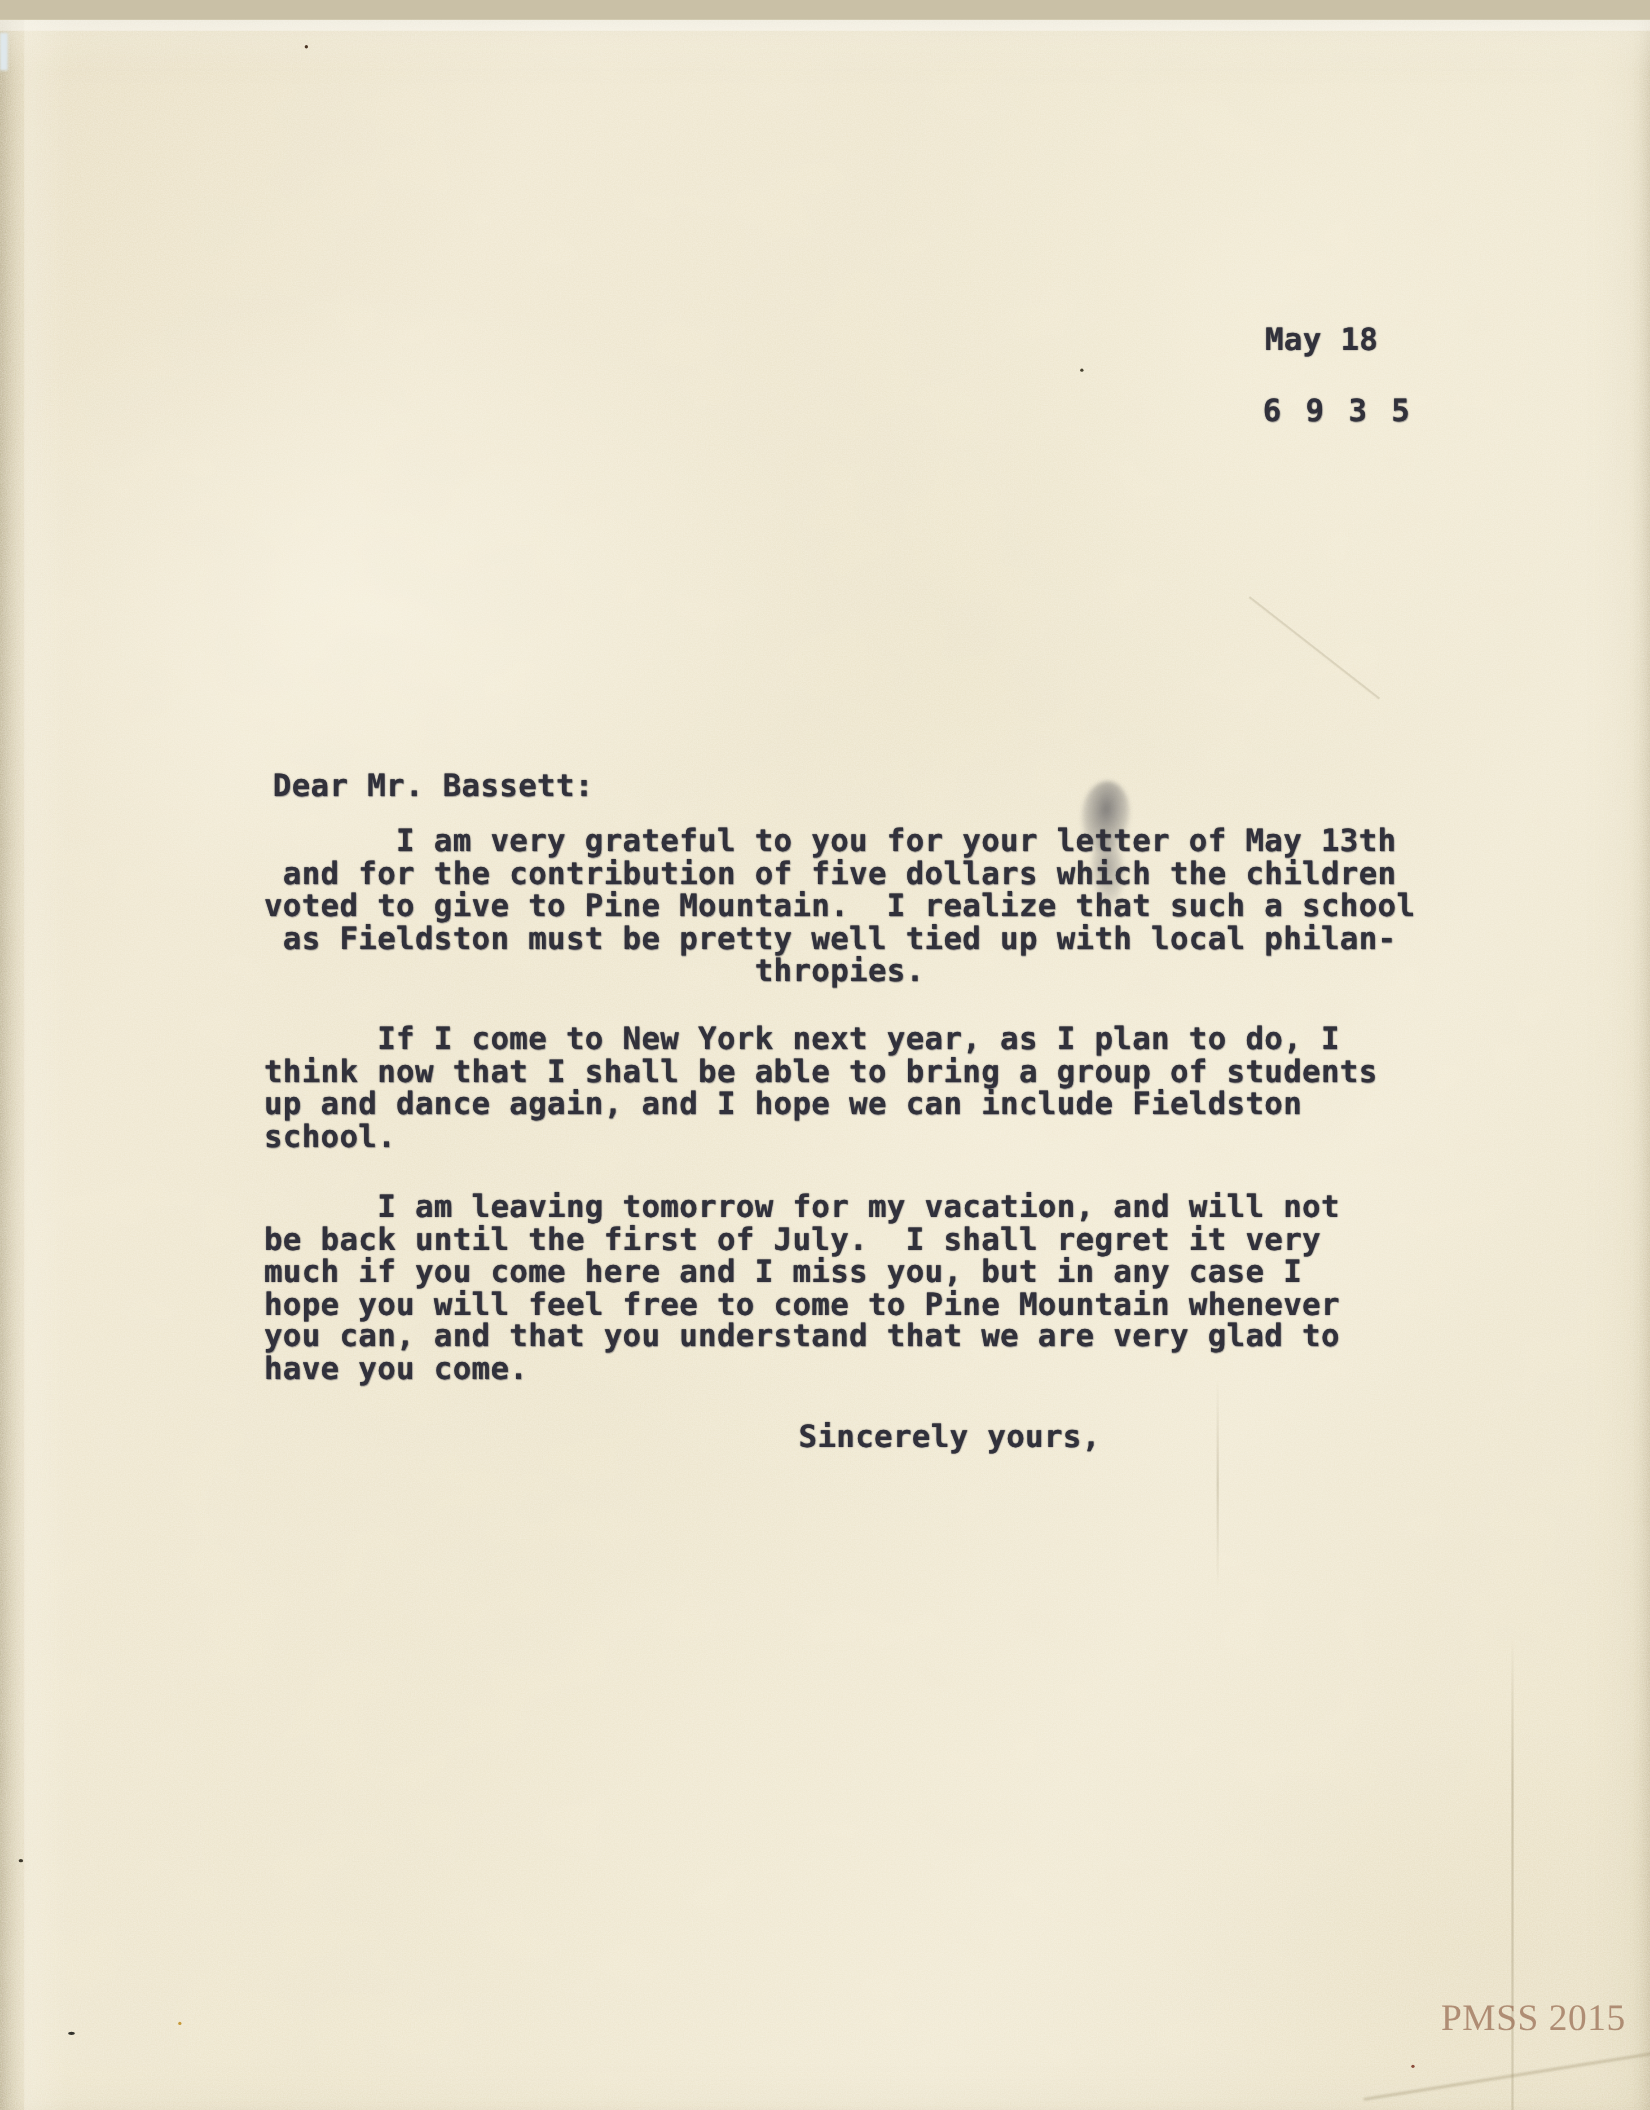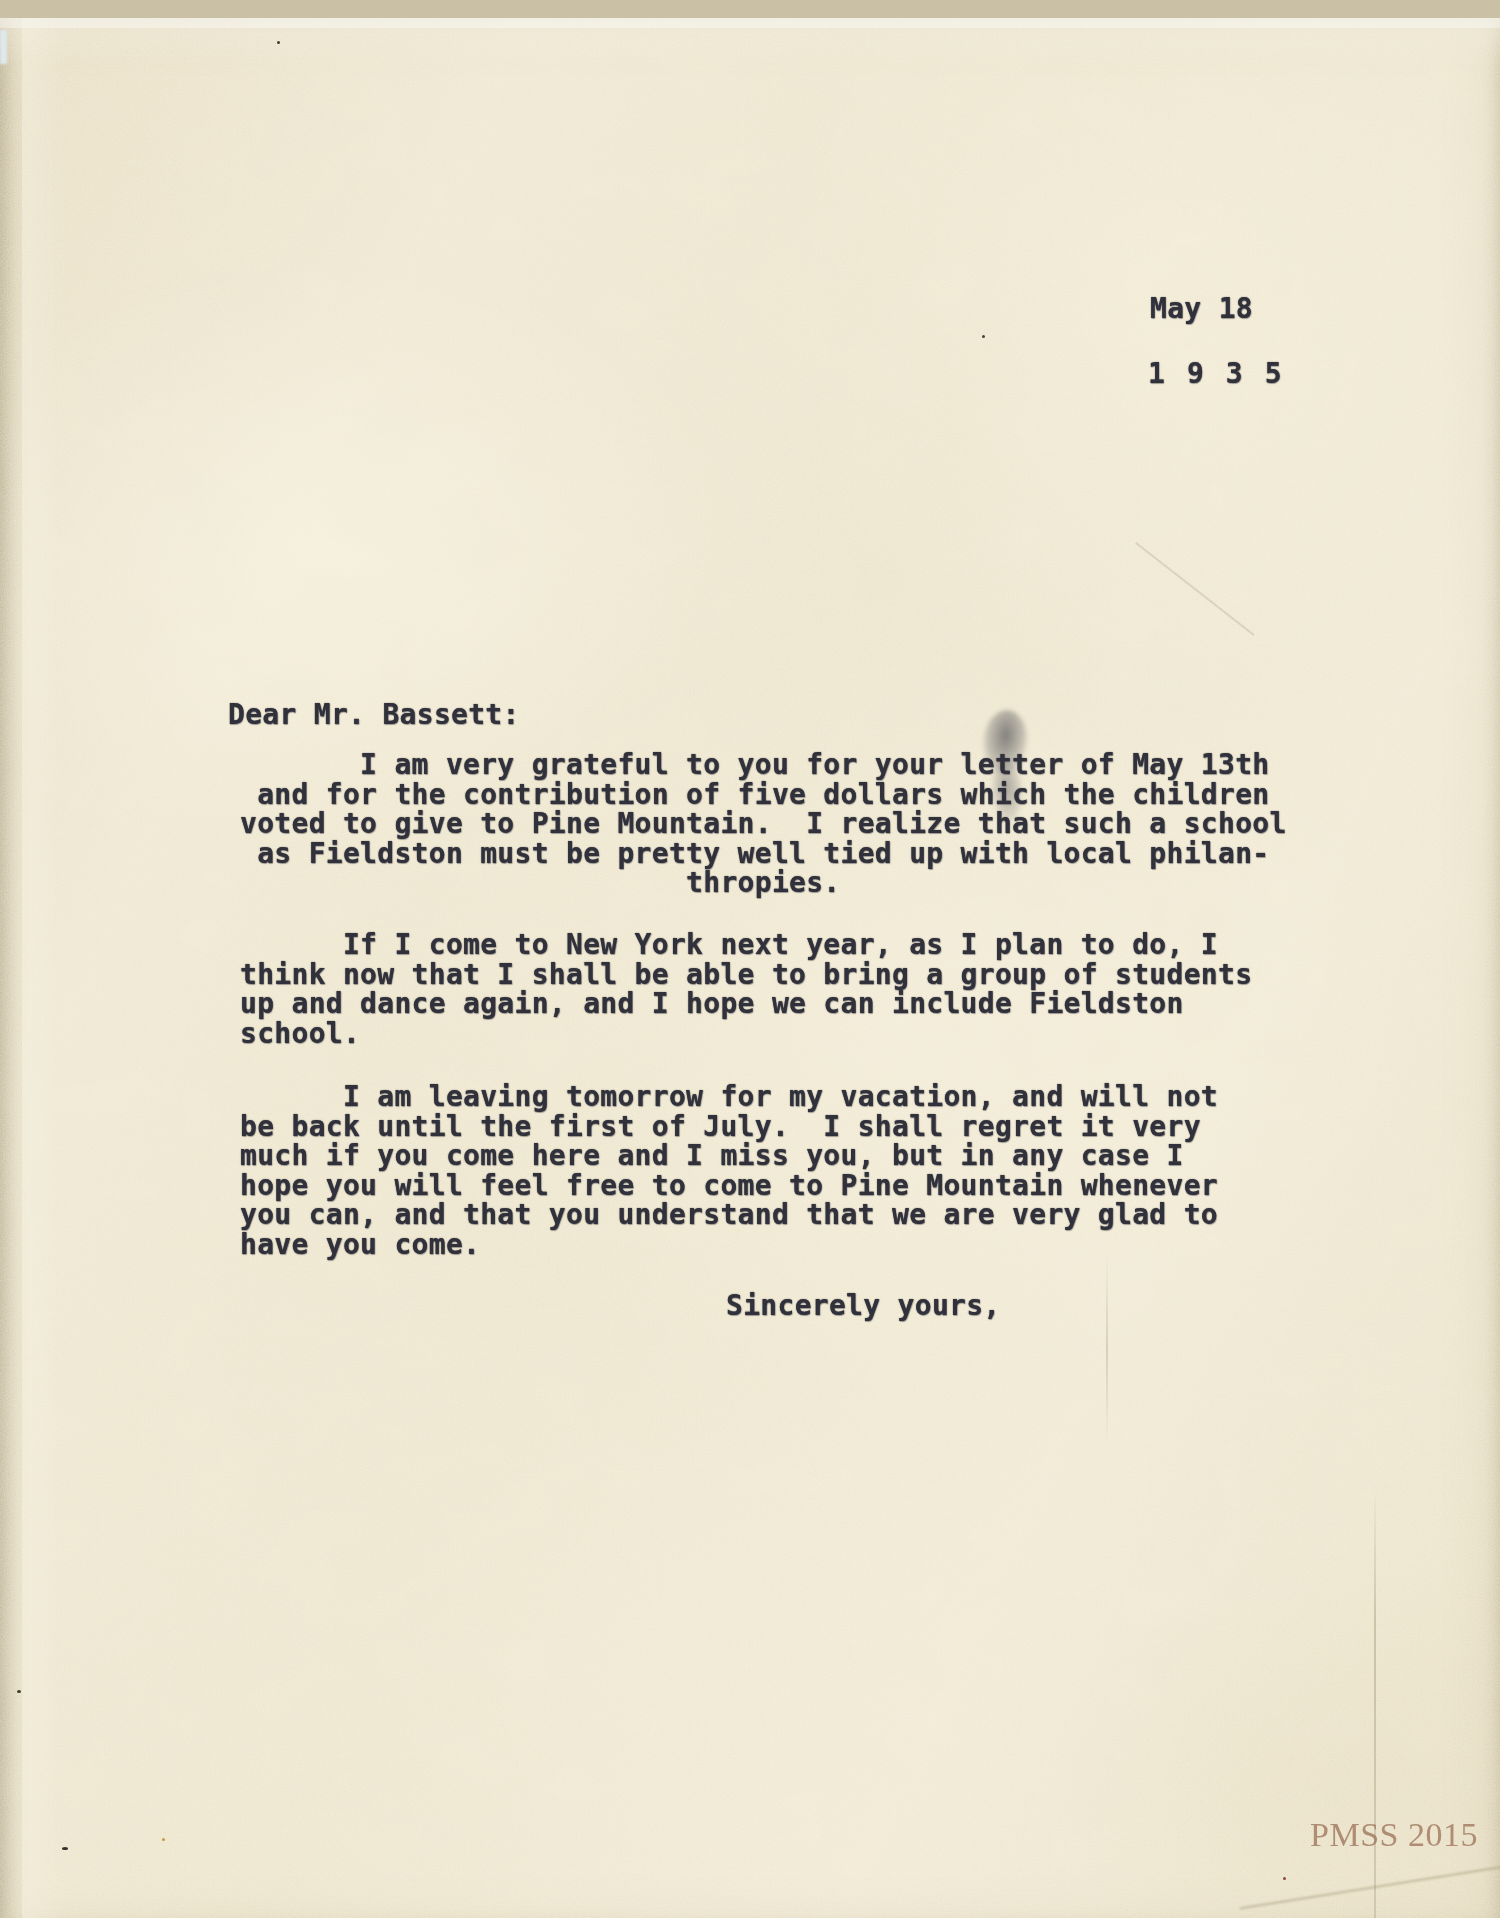--- a/index.html
+++ b/index.html
@@ -43,21 +43,21 @@
     font-weight: 700;
     line-height: 29.6px;
     letter-spacing: 0.3px;
     color: #31313b;
     text-shadow: 0 0 1.2px rgba(49,49,59,0.85), 0.6px 0.6px 0.8px rgba(49,49,59,0.35);
     white-space: pre;
   }
   .date-line-1 { left: 1150px; top: 276px; }
   .date-line-2 { left: 1148px; top: 341px; letter-spacing: 2.6px; }
   .address     { left: 240px;  top: 558px; line-height: 35px; }
-  .salutation  { left: 228px;  top: 682px; }
+  .salutation  { left: 248px;  top: 682px; }
   .para-1      { left: 240px;  top: 732px; text-align: center; }
   .para-2      { left: 240px;  top: 912px; }
   .para-3      { left: 240px;  top: 1064px; }
   .closing     { left: 240px;  top: 1268px; }
   .signature   { left: 726px;  top: 1273px; }
   .watermark {
     position: absolute;
     left: 1310px;
     top: 1798px;
     font-family: "Liberation Serif", "DejaVu Serif", serif;
@@ -160,21 +160,21 @@
   <div class="speck speck-2"></div>
   <div class="speck speck-3"></div>
   <div class="speck speck-4"></div>
   <div class="speck speck-5"></div>
   <div class="speck speck-6"></div>
 
   <div class="smudge-core"></div>
   <div class="smudge-tail"></div>
 
   <div class="typed date-line-1">May 18</div>
-  <div class="typed date-line-2">1 9 3 5</div>
+  <div class="typed date-line-2">6 9 3 5</div>
 
 
   <div class="typed salutation">Dear Mr. Bassett:</div>
 
   <pre class="typed para-1">      I am very grateful to you for your letter of May 13th
 and for the contribution of five dollars which the children
 voted to give to Pine Mountain.  I realize that such a school
 as Fieldston must be pretty well tied up with local philan-
 thropies.</pre>
 

